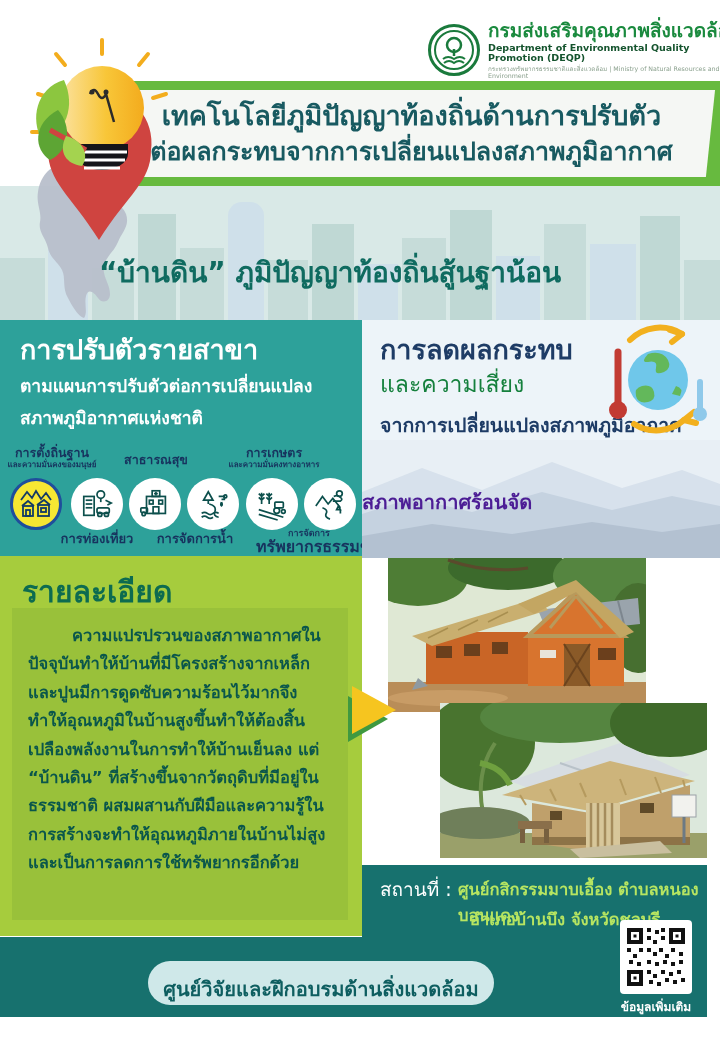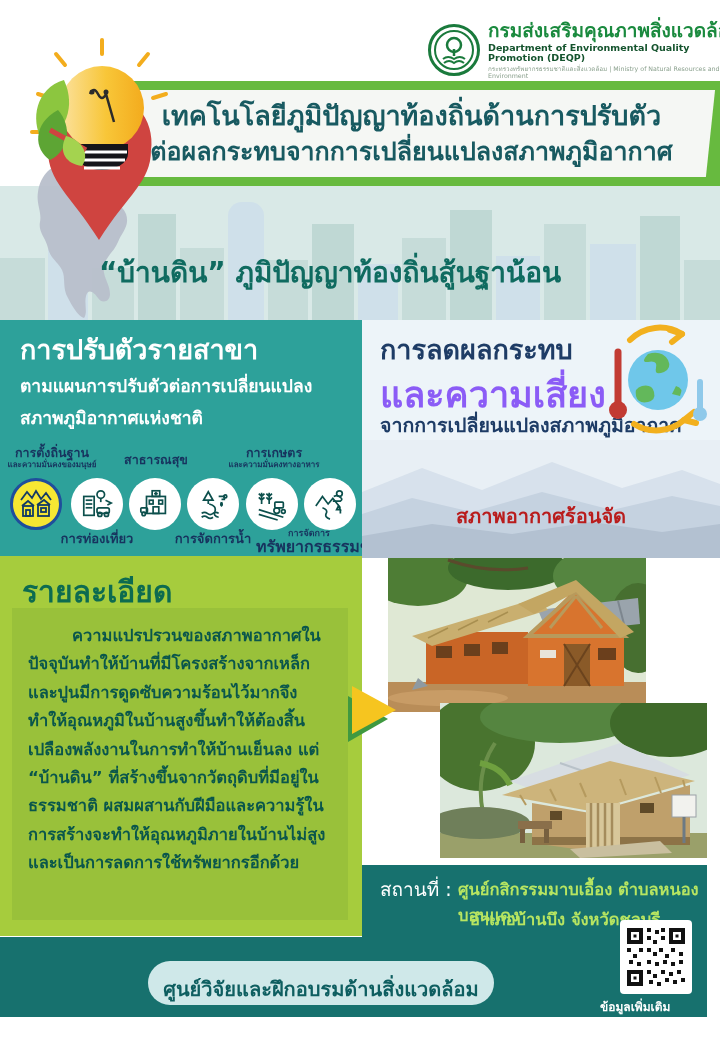--- a/index.html
+++ b/index.html
@@ -39,25 +39,25 @@
 
   .sector-circle { position:absolute; width:52px; height:52px; border-radius:50%; background:#ffffff; top:158px; display:flex; align-items:center; justify-content:center; }
   .sector-circle.hl { background:#f6e733; border:3px solid #1f4e9c; }
   .sec-label { position:absolute; text-align:center; color:#17335e; line-height:1.15; }
   .sec-l1 { font-size:11.5px; font-weight:bold; }
   .sec-l1-big { font-size:12.5px; font-weight:bold; }
   .sec-l2 { font-size:8px; font-weight:bold; }
 
   .col-right { position:absolute; left:362px; top:320px; width:358px; height:238px; background:#edf4f9;padding-left:19px; }
   .impact-h1 { position:absolute; left:18px; top:8px; font-size:27px; font-weight:bold; color:#1e3c66; }
-  .impact-h2 { position:absolute; left:18px; top:46px; font-size:36px; font-weight:bold; color:#8b5cf6; }
+  .impact-h2 { position:absolute; left:18px; top:46px; font-size:23px; font-weight:normal; color:#15803d; }
   .impact-sub { position:absolute; left:18px; top:90px; font-size:19.5px; font-weight:600; color:#1e3c66; }
   .globe-icon { position:absolute; right:8px; top:4px; }
   .mountains { position:absolute; left:0; top:120px; width:358px; height:118px; }
-  .condition { position:absolute; left:0; top:180px; width:358px; text-align:center; font-size:20px; font-weight:bold; color:#b91c1c; z-index:3; }
+  .condition { position:absolute; left:0; top:166px; width:358px; text-align:left; font-size:20px; font-weight:bold; color:#4c1d95; z-index:3; }
 
   
   .details-panel { position:absolute; left:0; top:556px; width:362px; height:380px; background:#a6cc3d; }
   .details-heading { position:absolute; left:22px; top:12px; font-size:30px; font-weight:bold; color:#0d6b50; }
   .details-box { position:absolute; left:12px; top:52px; width:336px; height:312px; background:#99c13a; padding:14px 16px; }
   .details-body { font-size:16.5px; font-weight:600; color:#0a564b; line-height:1.72; text-indent:44px; }
 
   .arrow-wrap { position:absolute; left:344px; top:680px; z-index:7; }
 
   
@@ -68,21 +68,21 @@
   .loc-box { position:absolute; left:362px; top:865px; width:345px; height:76px; background:#17716e; }
   .footer-bar { position:absolute; left:0; top:937px; width:707px; height:80px; background:#17716e; }
   .loc-label { position:absolute; left:380px; top:874px; font-size:19px; font-weight:normal; color:#ffffff; z-index:8; }
   .loc-line1 { position:absolute; left:458px; top:876px; font-size:16.5px; font-weight:bold; color:#b7e561; z-index:8; }
   .loc-line2 { position:absolute; left:470px; top:906px; font-size:16.5px; font-weight:bold; color:#b7e561; z-index:8; }
 
   .footer-pill { position:absolute; left:148px; top:961px; width:346px; height:44px; border-radius:22px; background:#cfe8e9; display:flex; align-items:flex-end; justify-content:center; z-index:8; }
   .footer-pill span { font-size:20px; font-weight:bold; color:#0e5e60; }
 
   .qr-box { position:absolute; left:620px; top:920px; width:72px; height:74px; background:#ffffff; border-radius:4px; display:flex; align-items:center; justify-content:center; z-index:9; }
-  .qr-caption { position:absolute; left:600px; top:997px; width:112px; font-size:12px; font-weight:bold; color:#ffffff; z-index:9; }
+  .qr-caption { position:absolute; left:600px; top:997px; width:112px; text-align:center; font-size:12px; font-weight:bold; color:#ffffff; z-index:9; }
 </style>
 </head>
 <body>
 
 <div class="poster">
 
   <div class="logo">
     <div class="logo-emblem">
       <svg width="42" height="42" viewBox="0 0 42 42">
         <circle cx="21" cy="21" r="19" fill="#ffffff" stroke="#1a7a3c" stroke-width="2"></circle>
@@ -256,21 +256,21 @@
         <path d="M22,10 q4,-2 7,1 q3,2 0,4 h-8"></path>
         <path d="M3,20 l7,-10 6,8 5,-6 8,10"></path>
         <path d="M10,22 q6,2 4,6 q-2,4 4,6"></path>
         <path d="M27,20 l2,4 h-4 z m2,4 v4"></path>
       </svg>
     </div>
 
     <div class="sec-label" style="left:37px;top:212px;width:120px;">
       <div class="sec-l1" style="font-size:13px;">การท่องเที่ยว</div>
     </div>
-    <div class="sec-label" style="left:153px;top:212px;width:120px;">
+    <div class="sec-label" style="left:135px;top:212px;width:120px;">
       <div class="sec-l1" style="font-size:13px;">การจัดการน้ำ</div>
     </div>
     <div class="sec-label" style="left:256px;top:208px;width:106px;">
       <div class="sec-l2" style="font-size:9px;">การจัดการ</div>
       <div class="sec-l1" style="font-size:16px;">ทรัพยากรธรรมชาติ</div>
     </div>
   </div>
 
   <div class="col-right">
     <div class="impact-h1">การลดผลกระทบ</div>

